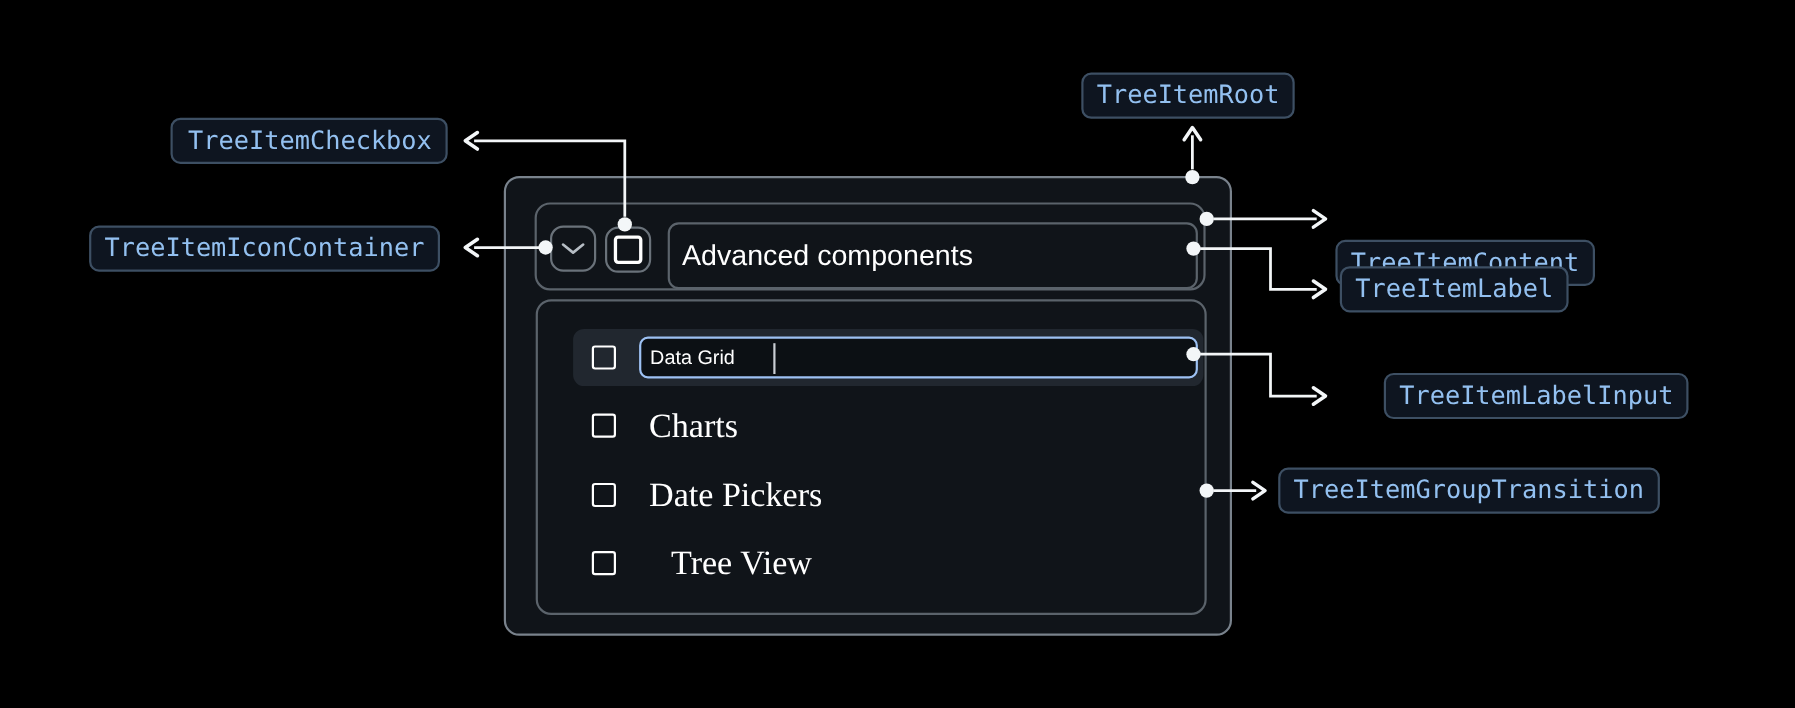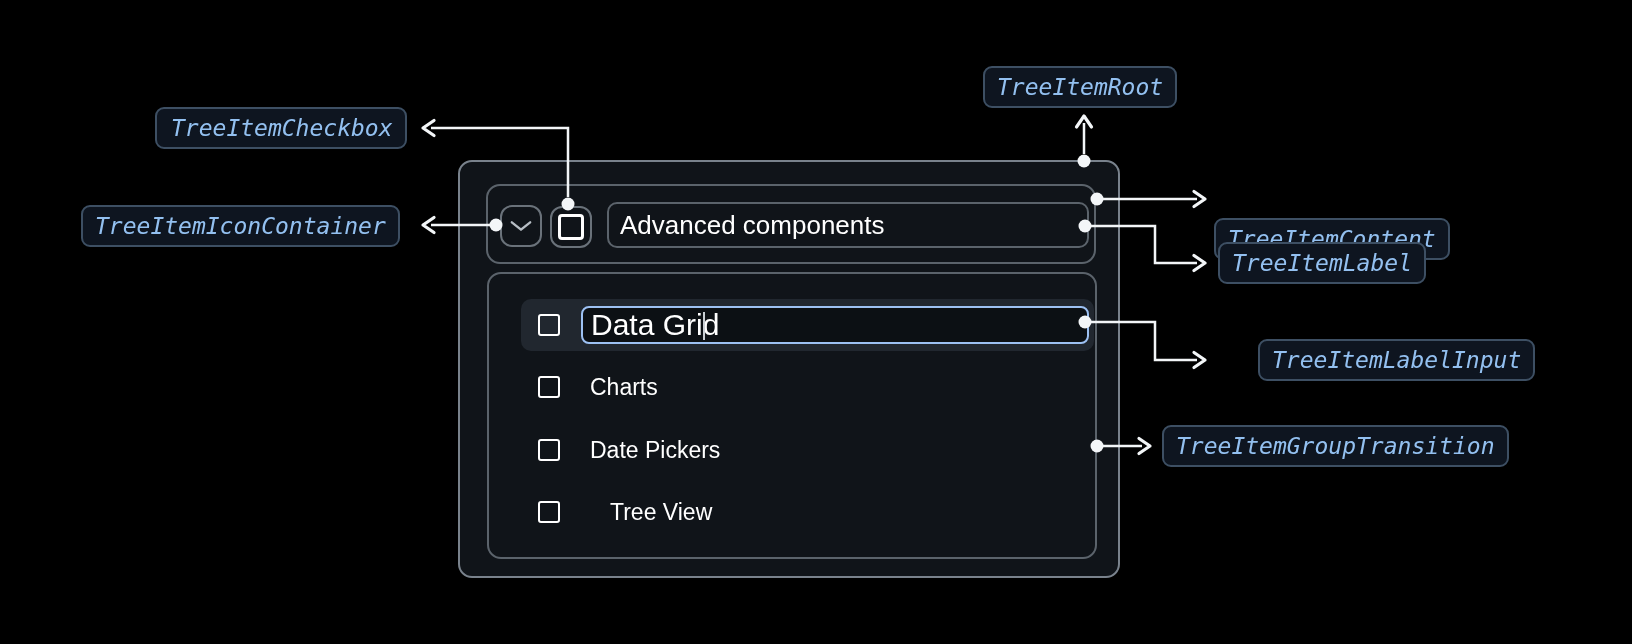--- a/index.html
+++ b/index.html
@@ -14,21 +14,21 @@
   
   .pill {
     position: absolute;
     display: inline-flex; align-items: center;
     height: 42px; padding: 0 12px;
     background: #0e1520;
     border: 2px solid #3d4f63;
     border-radius: 9px;
     color: #93c0f0;
     font-family: "DejaVu Sans Mono", monospace;
-    font-size: 23px; line-height: 1; white-space: nowrap; font-style: italic;
+    font-size: 23px; line-height: 1; white-space: nowrap;
   }
 
   
   .root-panel {
     position: absolute; left: 458px; top: 160px;
     width: 662px; height: 418px;
     background: #101419;
     border: 2px solid #79828c;
     border-radius: 14px;
   }
@@ -46,21 +46,21 @@
     display: flex; align-items: center; justify-content: center;
   }
   .chevron-btn { left: 12px; top: 19px; }
   .checkbox-btn { left: 62px; top: 20px; }
   .checkbox-glyph {
     width: 26px; height: 26px;
     border: 3px solid #ffffff; border-radius: 4px;
   }
   .label-box {
     position: absolute; left: 119px; top: 16px;
-    width: 482px; height: 46px;
+    width: 482px; height: 61px;
     border: 2px solid #5b636b;
     border-radius: 10px;
     display: flex; align-items: center;
     padding-left: 11px;
     color: #fff; font-size: 26px;
   }
   .group-box {
     position: absolute; left: 27px; top: 110px;
     width: 610px; height: 287px;
     border: 2px solid #5b636b;
@@ -78,32 +78,32 @@
   }
   .highlight-row .row-checkbox { position: absolute; left: 17px; top: 15px; }
   .label-input {
     position: absolute; left: 60px; top: 7px;
     width: 508px; height: 38px;
     background: #0c1014;
     border: 2px solid #9dc1f3;
     border-radius: 8px;
     display: flex; align-items: center;
     padding-left: 8px;
-    color: #fff; font-size: 30px;
+    color: #fff; font-size: 18px;
   }
   .caret {
     position: absolute; left: 120px; top: 4px;
     width: 2px; height: 28px; background: #c9ced3;
   }
   .tree-row {
     position: absolute; left: 49px;
     height: 52px; width: 520px;
     display: flex; align-items: center;
   }
-  .tree-row .row-label { margin-left: 30px; color: #fff; font-size: 23px; }
+  .tree-row .row-label { margin-left: 30px; color: #fff; font-size: 31px; font-family: Liberation Serif, serif; }
   .row-charts { top: 87px; }
   .row-datepickers { top: 150px; }
   .row-treeview { top: 212px; gap: 20px; }
 
   
   #arrows { position: absolute; inset: 0; pointer-events: none; }
   .arrow-line { stroke: #f3f6f8; stroke-width: 2.5; fill: none; }
   .arrow-head { stroke: #f3f6f8; stroke-width: 3.2; fill: none;
                 stroke-linecap: round; stroke-linejoin: round; }
   .arrow-dot { fill: #f3f6f8; }

